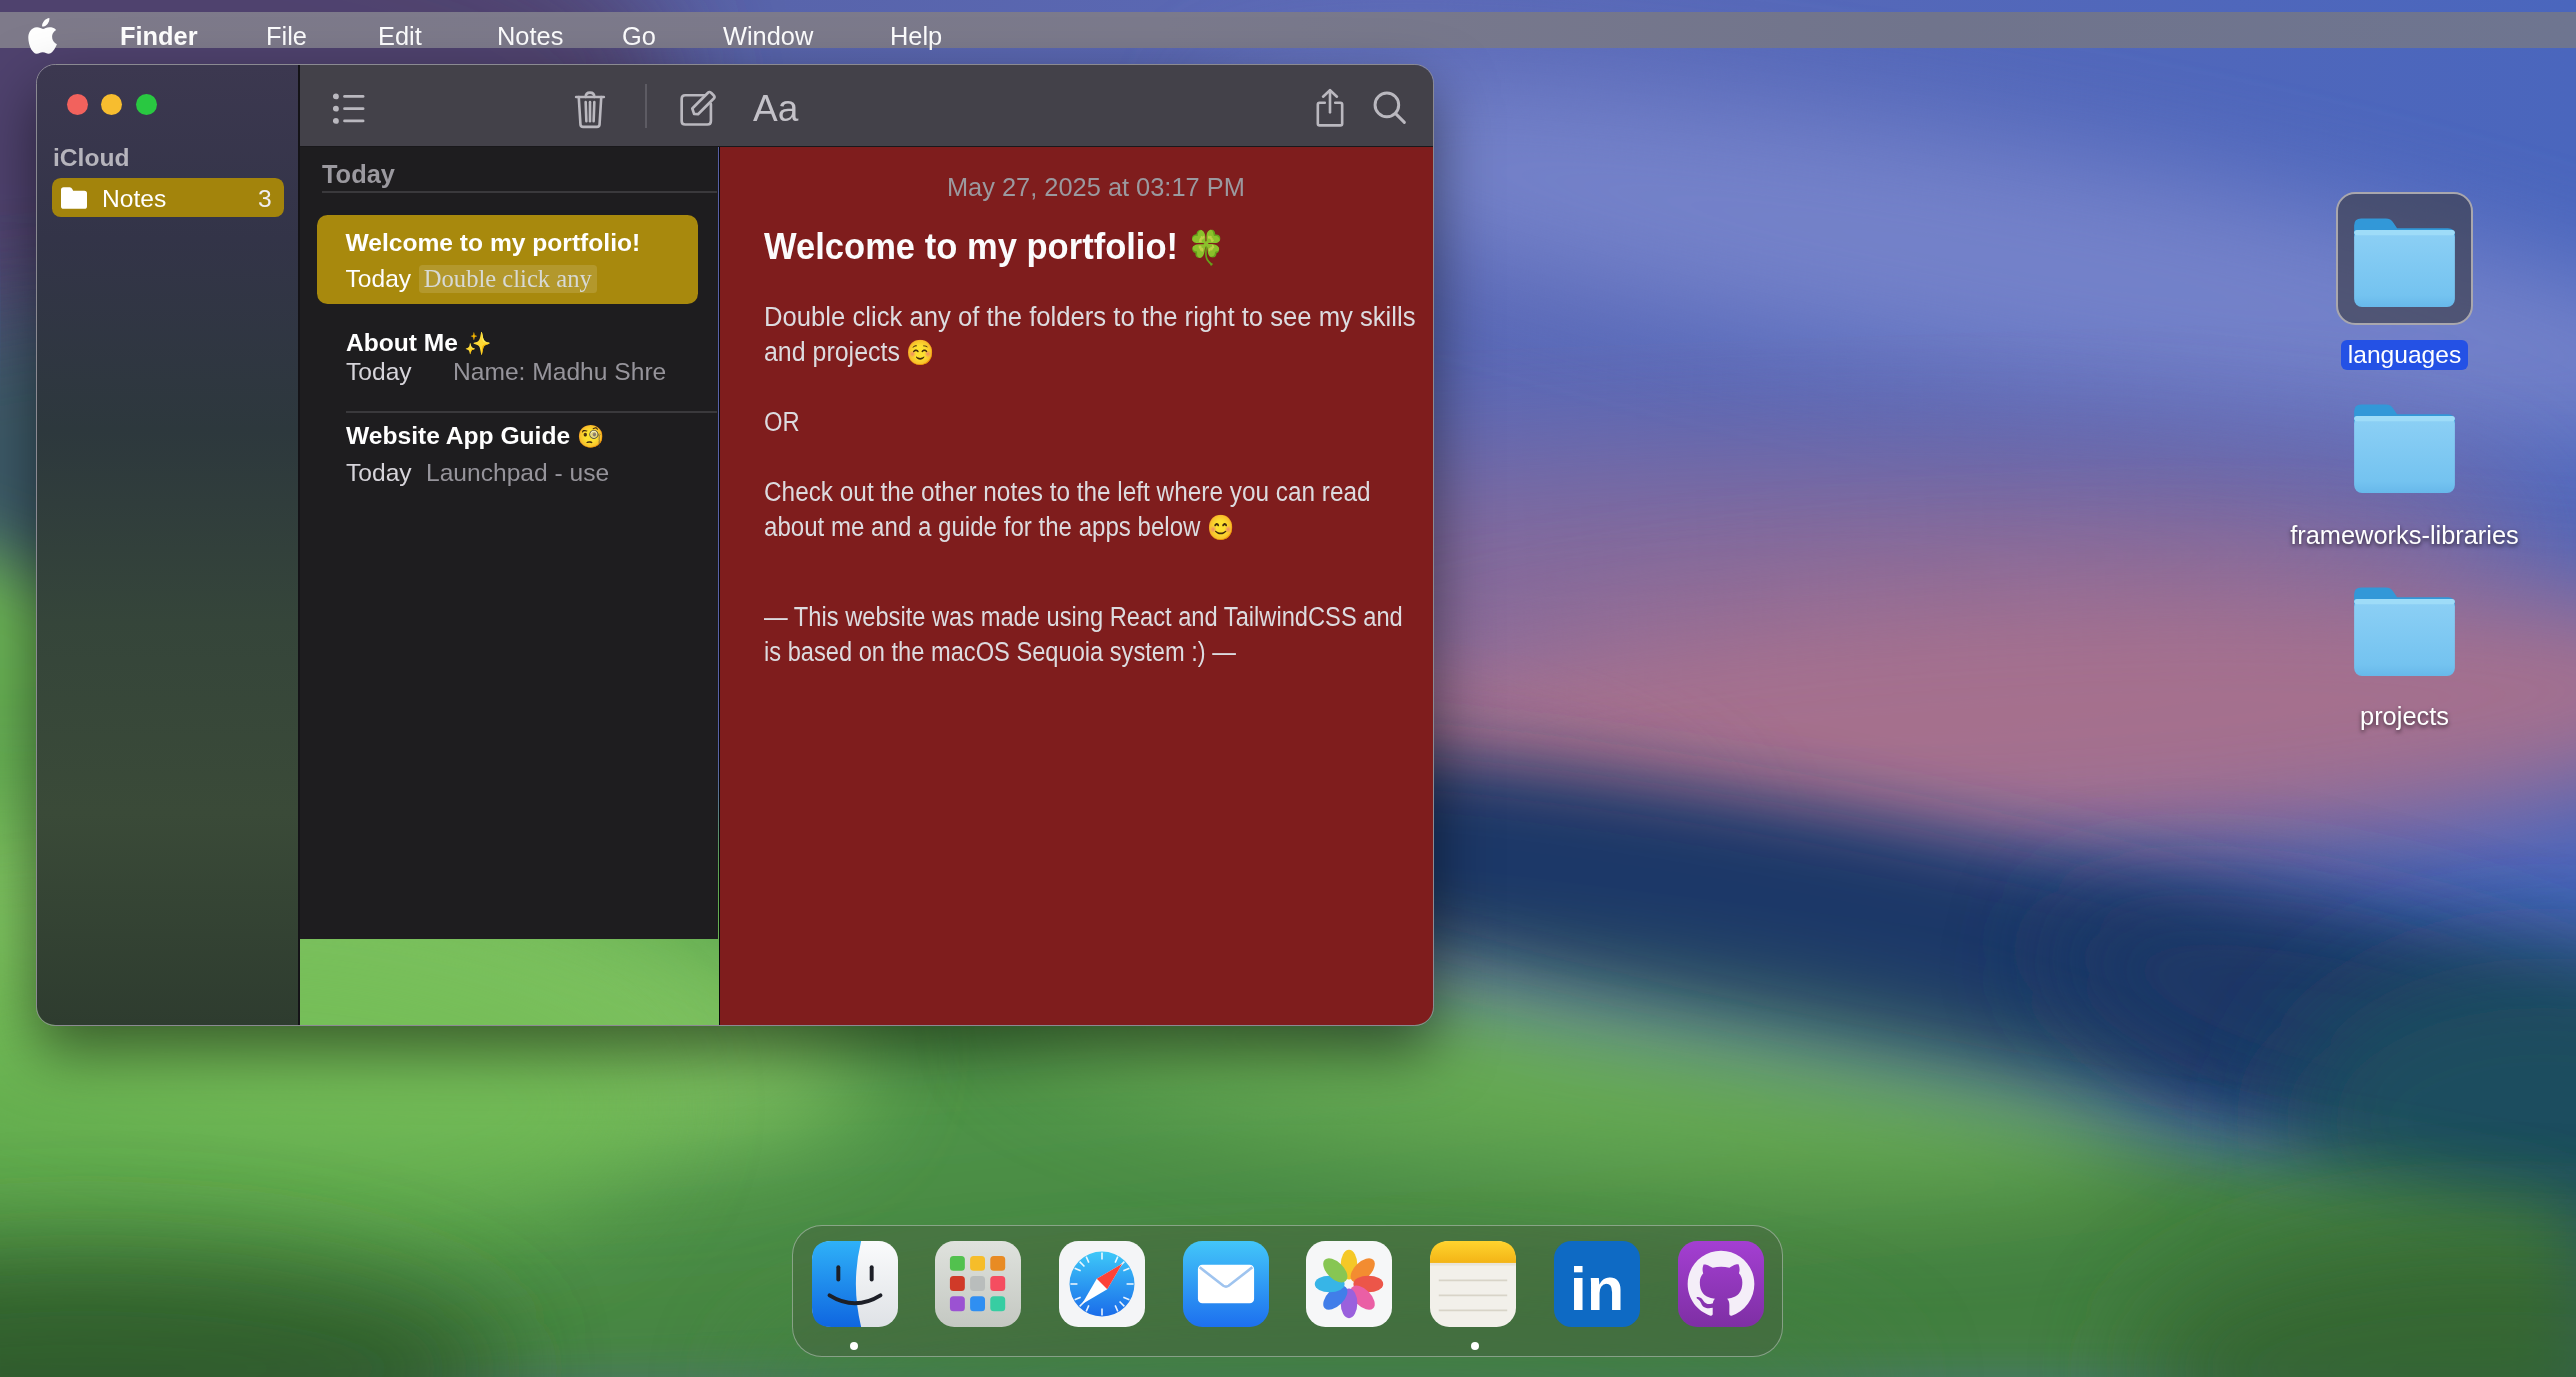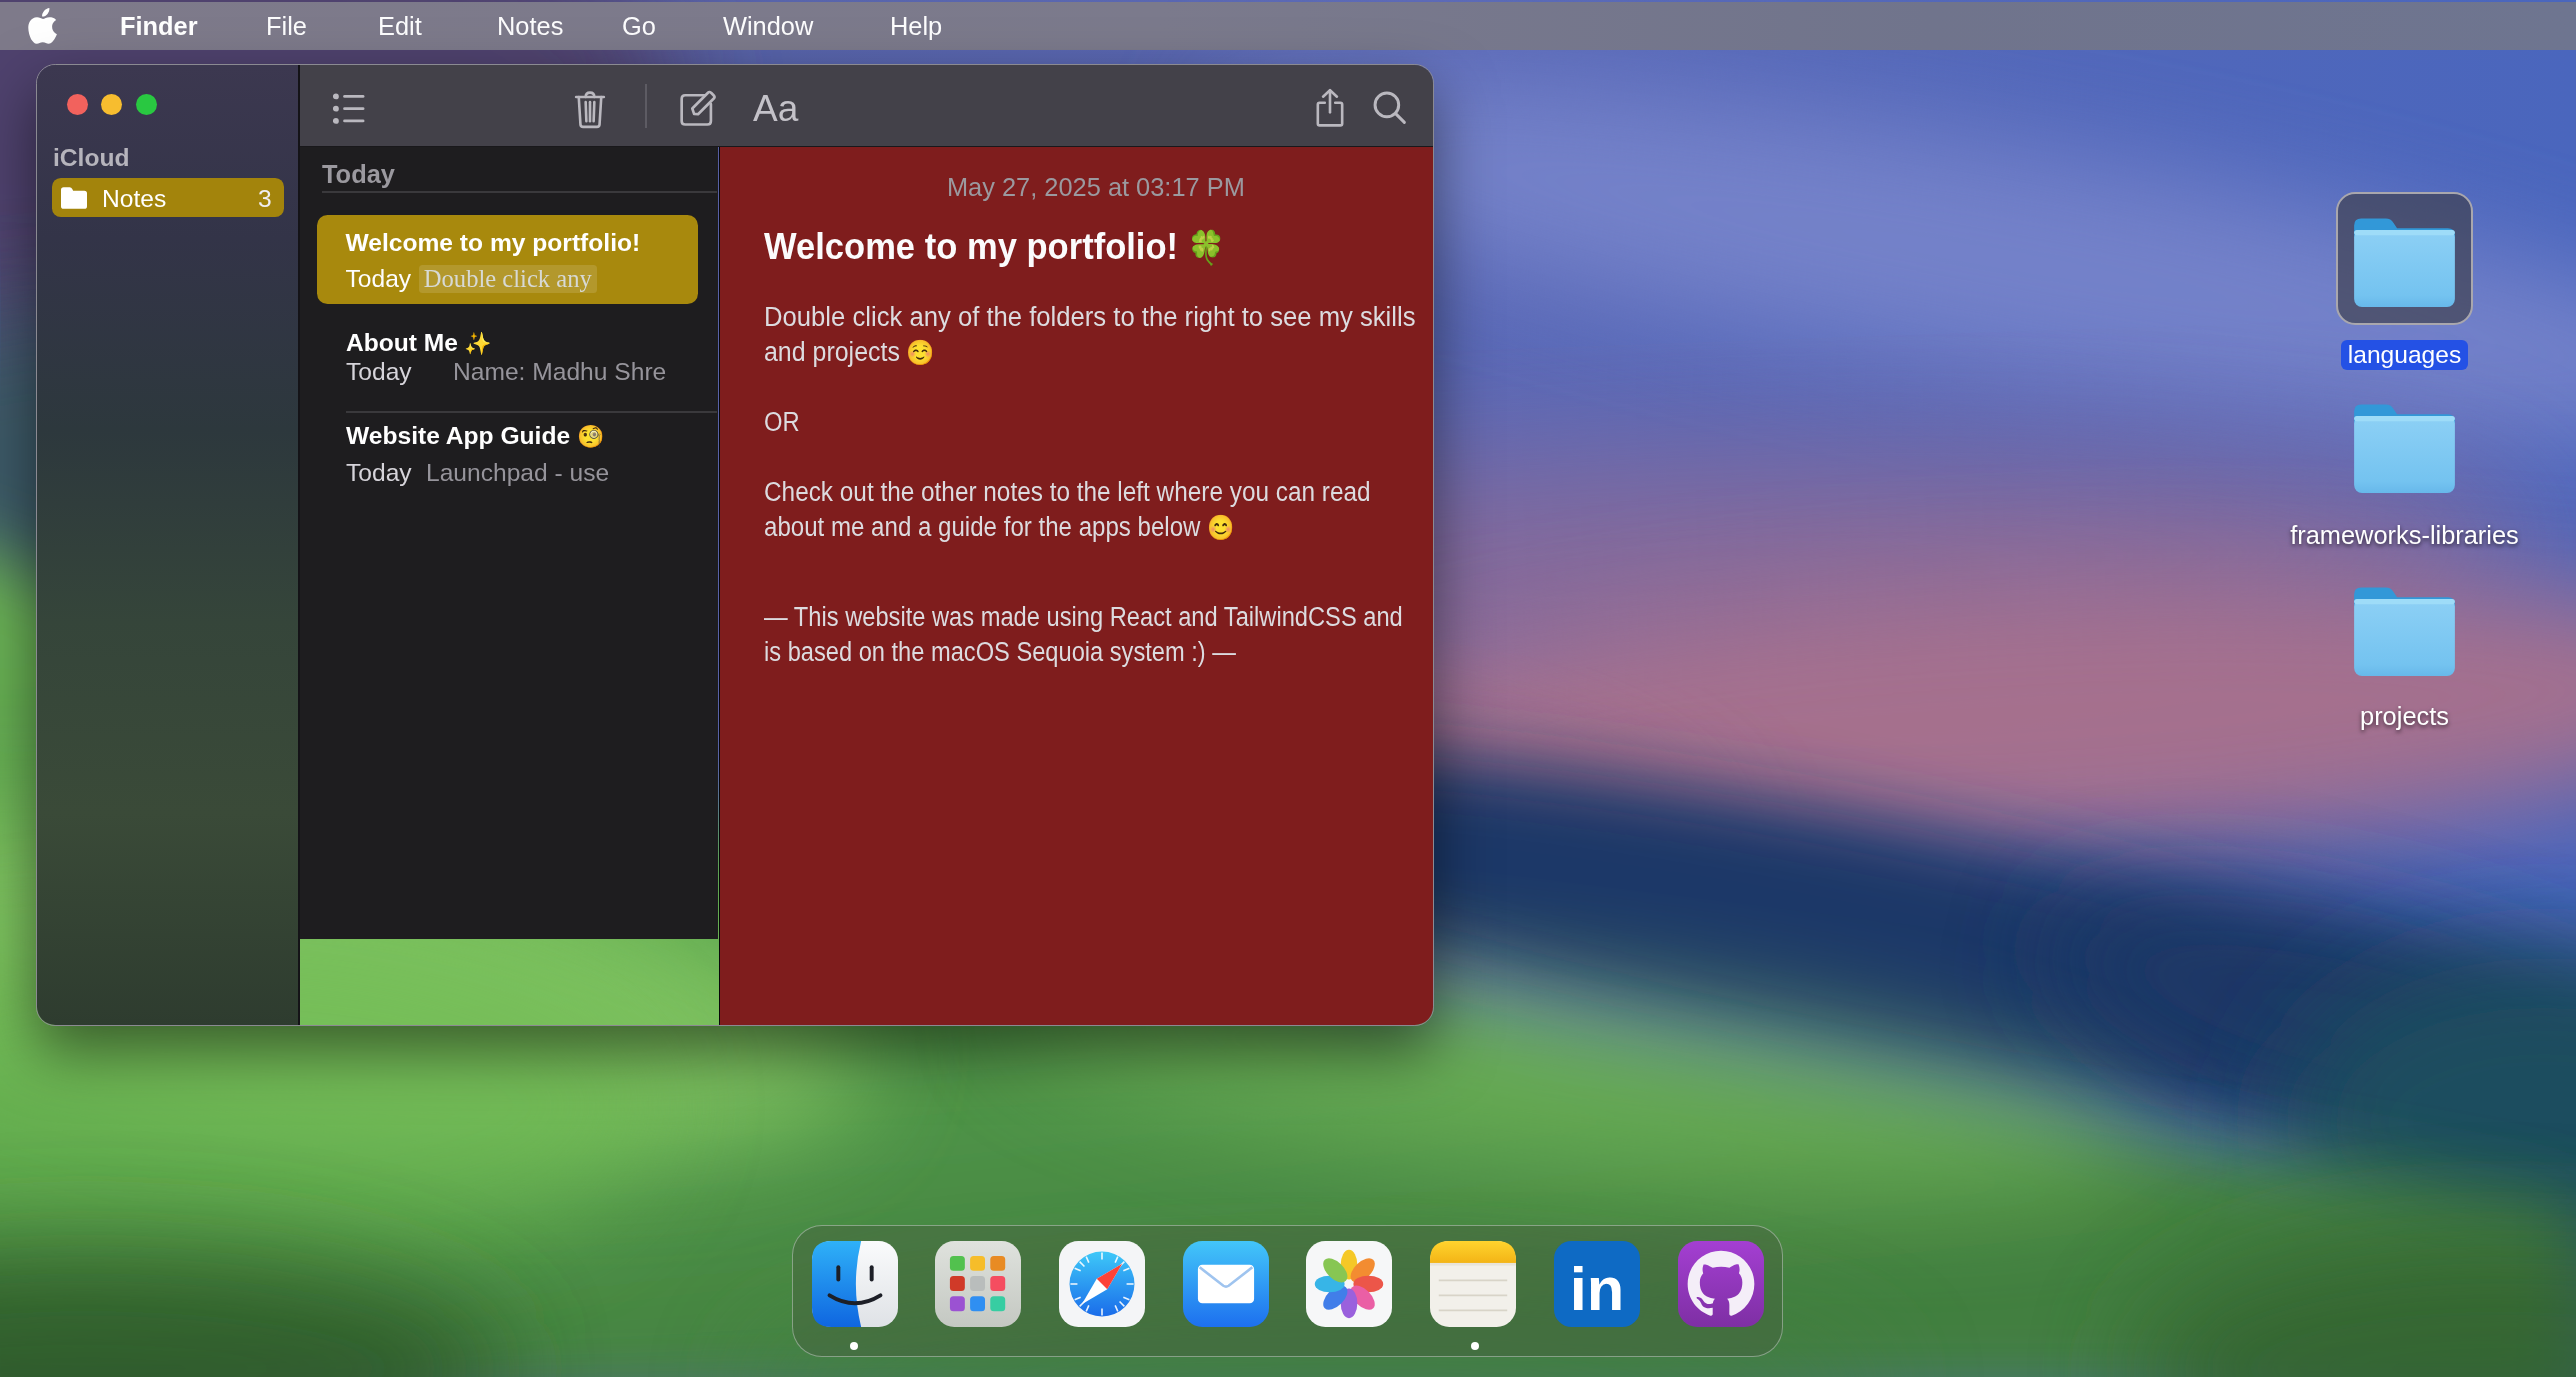--- a/index.html
+++ b/index.html
@@ -46,21 +46,21 @@
   <ellipse cx="120" cy="560" rx="380" ry="210" fill="#3d5a67" filter="url(#b60)"></ellipse>
   <path d="M -100 600 L 500 830 Q 1100 1040 1800 1190 Q 2450 1290 2936 1380 L 2936 1600 L -100 1600 Z" fill="url(#greeng)" filter="url(#b40)"></path>
   <ellipse cx="350" cy="1120" rx="650" ry="170" fill="#84c763" opacity="0.85" filter="url(#b60)" transform="rotate(9 350 1120)"></ellipse>
   <ellipse cx="1800" cy="1230" rx="650" ry="110" fill="#7cc05e" opacity="0.55" filter="url(#b60)" transform="rotate(7 1800 1230)"></ellipse>
   <ellipse cx="250" cy="1260" rx="500" ry="200" fill="#6fbc52" opacity="0.55" filter="url(#b60)"></ellipse>
   <ellipse cx="100" cy="1560" rx="480" ry="140" fill="#2b5528" opacity="0.8" filter="url(#b60)"></ellipse>
   <ellipse cx="2850" cy="1560" rx="420" ry="150" fill="#31602d" opacity="0.8" filter="url(#b60)"></ellipse>
   <ellipse cx="1500" cy="1580" rx="650" ry="110" fill="#417f3c" opacity="0.5" filter="url(#b60)"></ellipse>
 </svg>
 
-<div class="abs" id="menubar" style="left:0;top:2px;width:2576px;height:48px;
+<div class="abs" id="menubar" style="left:0;top:12px;width:2576px;height:36px;
      background:linear-gradient(90deg,#7e7a8a 0%,#7b7a8c 45%,#70748c 75%,#6e7590 100%);">
   <svg class="abs" style="left:28px;top:6.1px" width="31" height="36" viewBox="0 0 35 41">
     <path fill="#fff" d="M24.2 0c.3 2.5-.7 4.9-2.1 6.7-1.5 1.8-3.9 3.2-6.2 3-.3-2.4.9-4.9 2.2-6.4C19.6 1.5 22.1.2 24.2 0z"></path>
     <path fill="#fff" d="M31.9 13.6c-.2.1-4.7 2.6-4.6 7.8.1 6.2 5.4 8.3 5.5 8.3-.1.2-.9 3-2.9 5.9-1.7 2.5-3.5 5-6.3 5-2.8.1-3.7-1.6-6.9-1.6-3.2 0-4.2 1.6-6.8 1.7-2.7.1-4.8-2.7-6.5-5.2C.9 30.4-1.6 21.3 1.9 15.4c1.7-2.9 4.8-4.8 8.1-4.8 2.7-.1 5.2 1.8 6.9 1.8 1.6 0 4.7-2.2 7.9-1.9 1.4 0 5.2.5 7.1 3.1z"></path>
   </svg>
   <div class="abs" style="left:120px;top:9.7px;font-size:25.4px;font-weight:bold;color:#ffffff;">Finder</div>
   <div class="abs" style="left:266px;top:9.7px;font-size:25.4px;color:#fdfdfe;">File</div>
   <div class="abs" style="left:378px;top:9.7px;font-size:25.4px;color:#fdfdfe;">Edit</div>
   <div class="abs" style="left:497px;top:9.7px;font-size:25.4px;color:#fdfdfe;">Notes</div>
   <div class="abs" style="left:622px;top:9.7px;font-size:25.4px;color:#fdfdfe;">Go</div>

